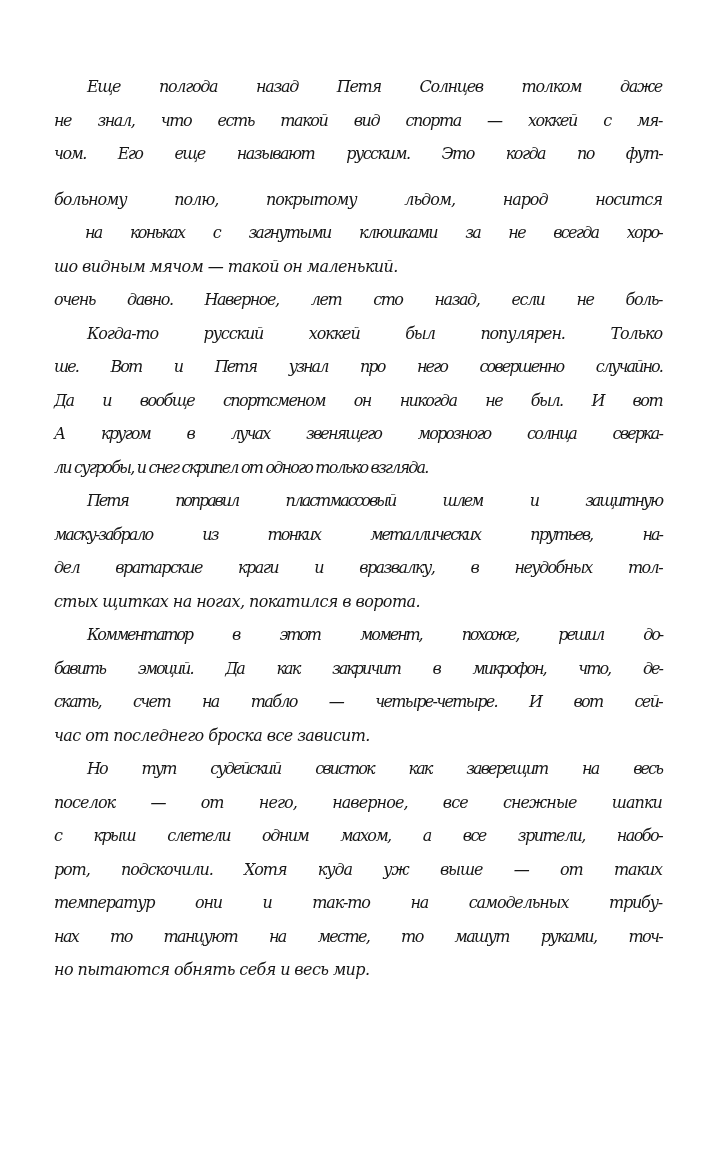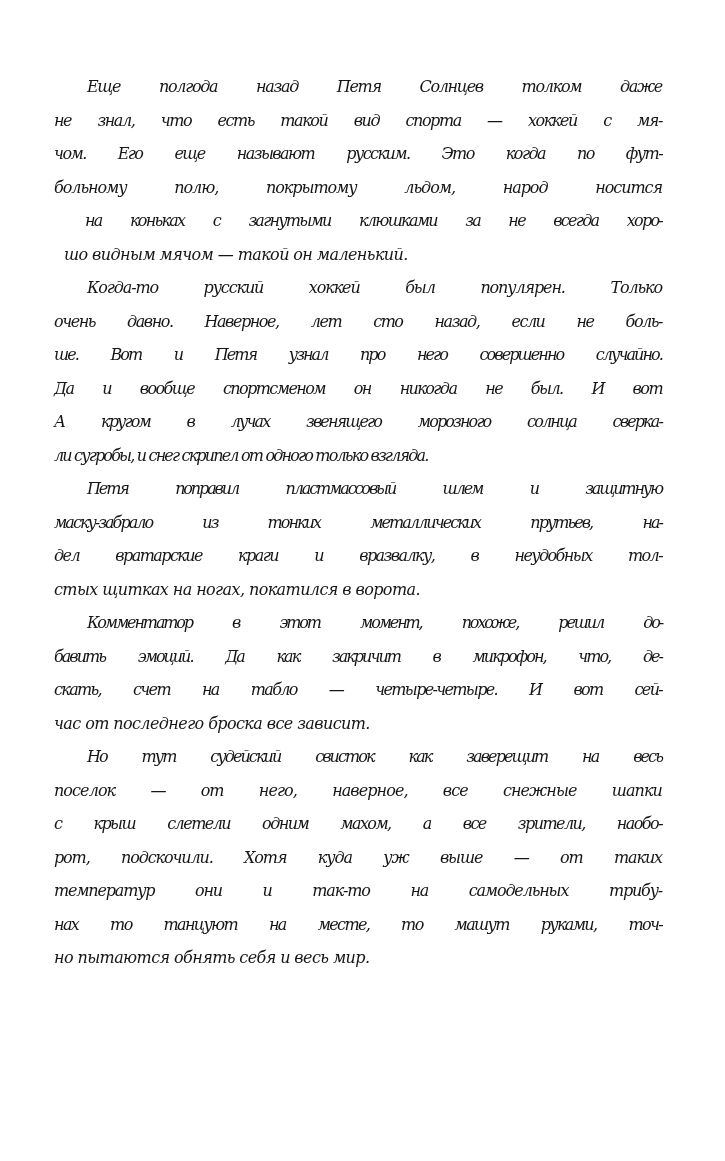--- a/index.html
+++ b/index.html
@@ -46,28 +46,28 @@
   </style>
 </head>
 <body>
 
 <div class="page">
 
   <p class="para">
     <span class="line first" style="white-space: nowrap; letter-spacing: -1.31px;">Еще полгода назад Петя Солнцев толком даже</span>
     <span class="line" style="white-space: nowrap; letter-spacing: -1.42px;">не знал, что есть такой вид спорта — хоккей с мя-</span>
     <span class="line" style="white-space: nowrap; letter-spacing: -1.56px;">чом. Его еще называют русским. Это когда по фут-</span>
-    <span class="line" style="white-space: nowrap; letter-spacing: -1.07px;">больному полю, покрытому льдом, народ носится</span>
+    <span class="line" style="white-space: nowrap; letter-spacing: -1.07px; margin-top: 12px;">больному полю, покрытому льдом, народ носится</span>
     <span class="line" style="white-space: nowrap; letter-spacing: -1.74px; margin-left: 31px;">на коньках с загнутыми клюшками за не всегда хоро-</span>
-    <span class="line last" style="white-space: nowrap; margin-left: 10px;">шо видным мячом — такой он маленький.</span>
+    <span class="line last" style="white-space: nowrap;">шо видным мячом — такой он маленький.</span>
   </p>
 
   <p class="para">
+    <span class="line" style="white-space: nowrap; letter-spacing: -1.46px;">очень давно. Наверное, лет сто назад, если не боль-</span>
     <span class="line first" style="white-space: nowrap; letter-spacing: -1.13px;">Когда-то русский хоккей был популярен. Только</span>
-    <span class="line" style="white-space: nowrap; letter-spacing: -1.46px;">очень давно. Наверное, лет сто назад, если не боль-</span>
     <span class="line" style="white-space: nowrap; letter-spacing: -1.92px;">ше. Вот и Петя узнал про него совершенно случайно.</span>
     <span class="line" style="white-space: nowrap; letter-spacing: -1.58px;">Да и вообще спортсменом он никогда не был. И вот</span>
     <span class="line" style="white-space: nowrap; letter-spacing: -1.87px;">А кругом в лучах звенящего морозного солнца сверка-</span>
     <span class="line last" style="white-space: nowrap; letter-spacing: -1.83px;">ли сугробы, и снег скрипел от одного только взгляда.</span>
   </p>
 
   <p class="para">
     <span class="line first" style="white-space: nowrap; letter-spacing: -2.11px;">Петя поправил пластмассовый шлем и защитную</span>
     <span class="line" style="white-space: nowrap; letter-spacing: -1.96px;">маску-забрало из тонких металлических прутьев, на-</span>
     <span class="line" style="white-space: nowrap; letter-spacing: -1.58px;">дел вратарские краги и вразвалку, в неудобных тол-</span>

